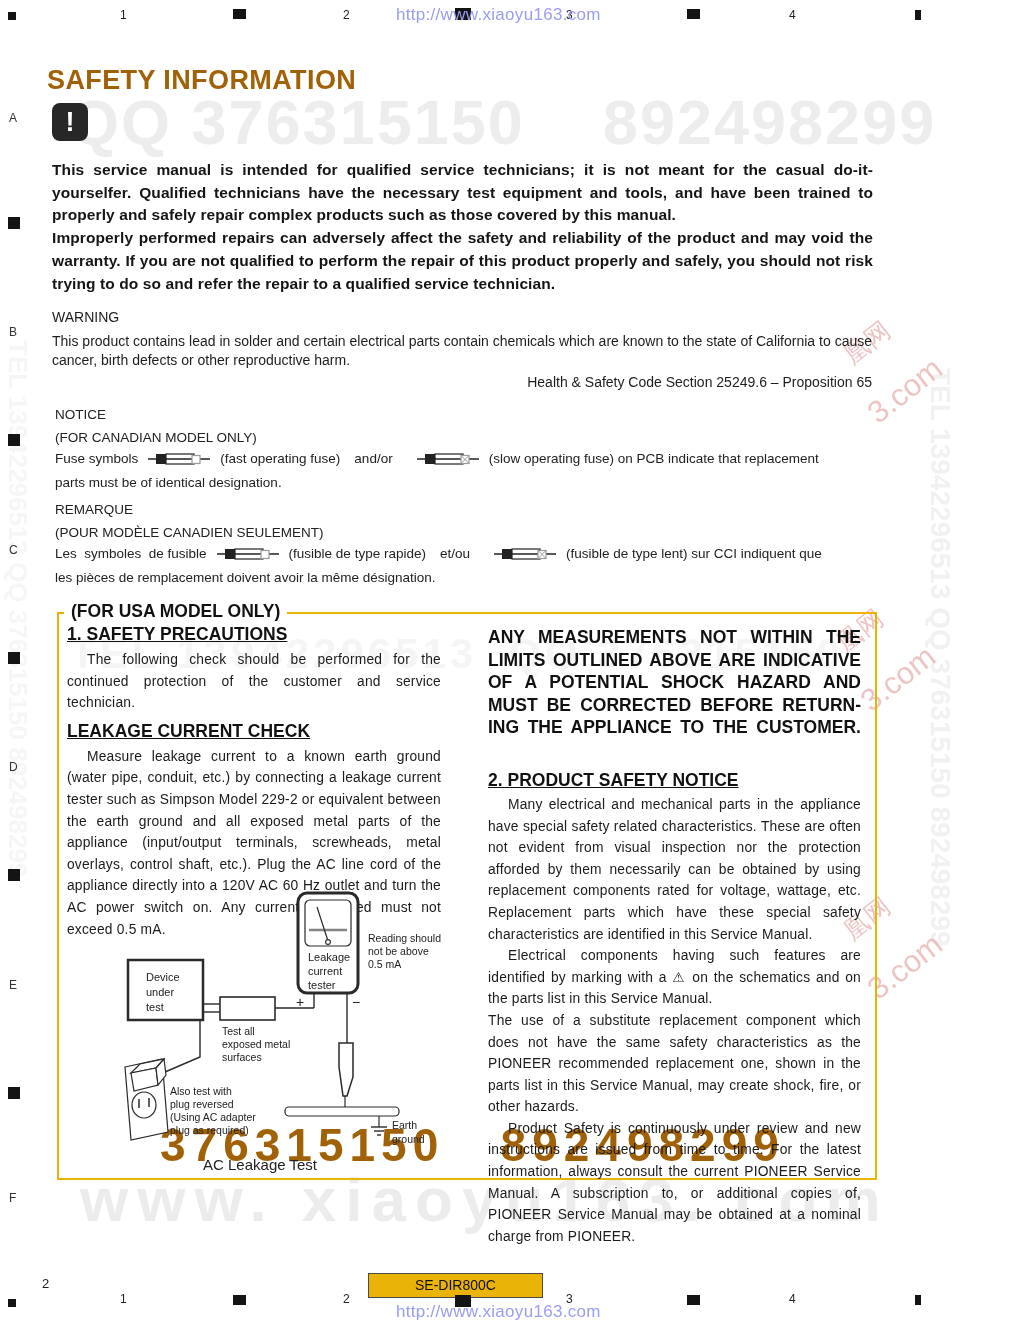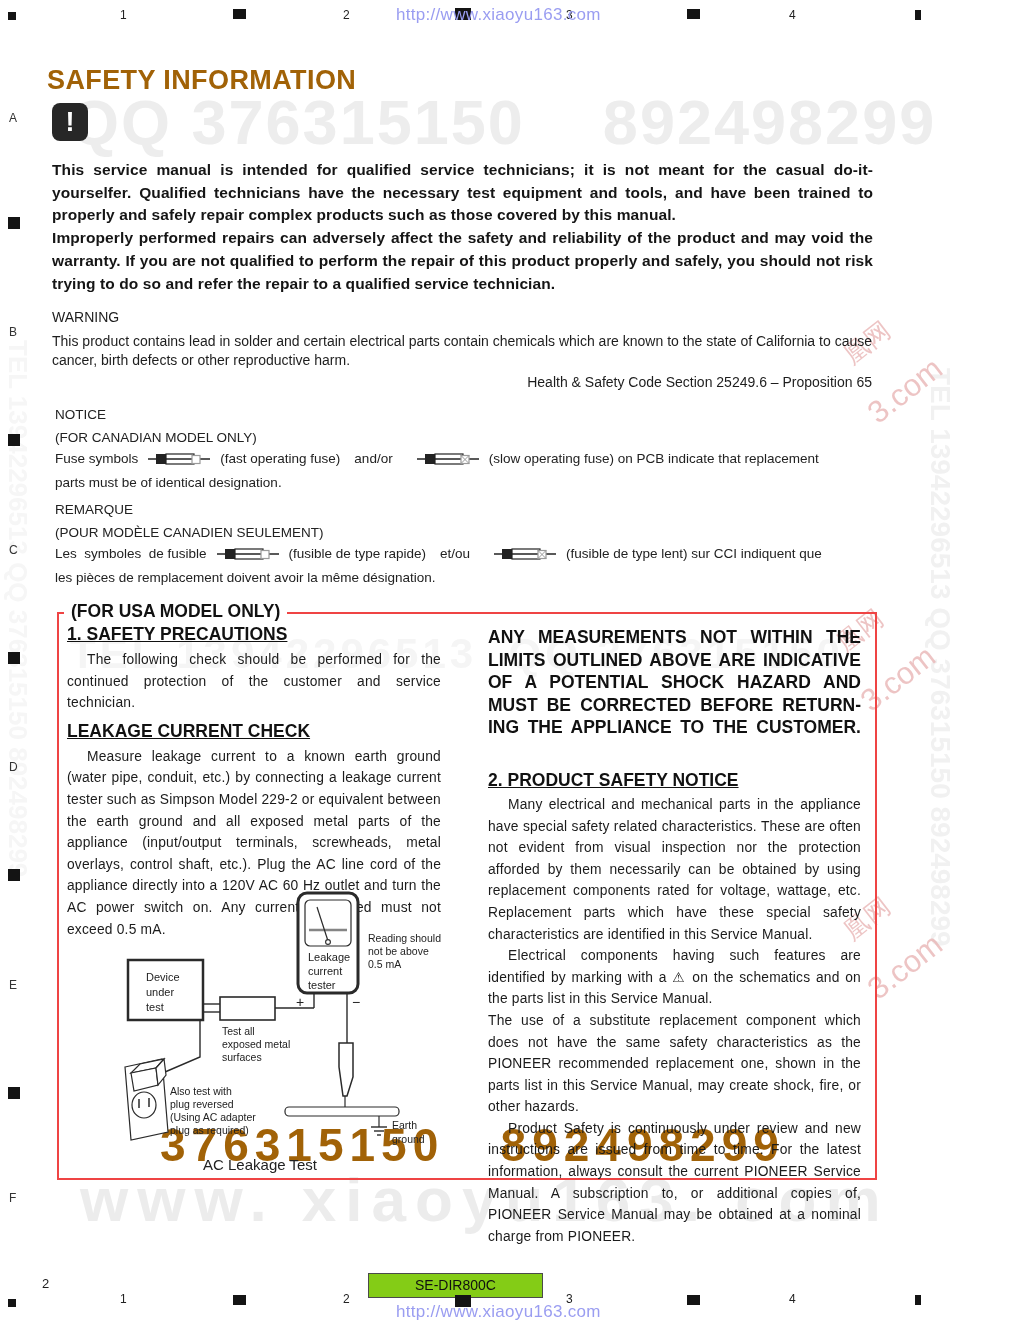--- a/index.html
+++ b/index.html
@@ -34,36 +34,36 @@
   .warning-block{left:52px;top:309px;width:820px;font-size:14px;z-index:1;}
   .warning-block .w-head{margin-bottom:7px;}
   .warning-block .w-body{line-height:18.8px;text-align:justify;}
   .warning-block .w-code{margin-top:4px;text-align:right;}
   
   .fline{position:absolute;font-size:13.5px;color:#222;z-index:1;}
   .fuserow{display:flex;align-items:center;}
   .fuserow .seg{white-space:pre;}
   .fuse-svg{margin:0 10px;}
   
-  .usa-box{left:57px;top:612px;width:816px;height:564px;border:2px solid #ef4444;z-index:1;}
+  .usa-box{left:57px;top:612px;width:816px;height:564px;border:2px solid #eab308;z-index:1;}
   .usa-title{position:absolute;top:-13px;left:5px;background:#fff;padding:0 7px;
              font-size:17.5px;font-weight:bold;color:#111;}
   .col-h{font-size:17.5px;font-weight:bold;color:#111;text-decoration:underline;}
   .body-p{font-size:13.8px;line-height:21.6px;text-align:justify;letter-spacing:.2px;color:#1b1b1b;}
   .ind{text-indent:20px;}
   .leftcol{left:67px;top:624px;width:374px;z-index:1;}
   .rightcol{left:488px;top:626px;width:373px;z-index:1;}
   .caps-line{font-size:17.5px;font-weight:bold;line-height:22.6px;color:#111;
              text-align:justify;text-align-last:justify;}
   
   .diagram{left:100px;top:885px;z-index:1;}
   .diagram text{font-family:"Liberation Sans",sans-serif;fill:#222;}
   
   .pagenum{left:42px;top:1276px;font-size:13px;z-index:1;}
-  .model-badge{left:368px;top:1273px;width:173px;height:23px;background:#84cc16;border:1px solid #4a4a4a;
+  .model-badge{left:368px;top:1273px;width:173px;height:23px;background:#eab308;border:1px solid #4a4a4a;
                font-size:14px;color:#101010;text-align:center;line-height:23px;z-index:2;}
 </style>
 </head>
 <body>
 
 <div class="page">
 
   <div class="wm wm-qq">QQ 376315150    892498299</div>
   <div class="wm wm-telrow">TEL 13942296513  QQ 376315150</div>
   <div class="wm wm-digitsrow">376315150   892498299</div>

